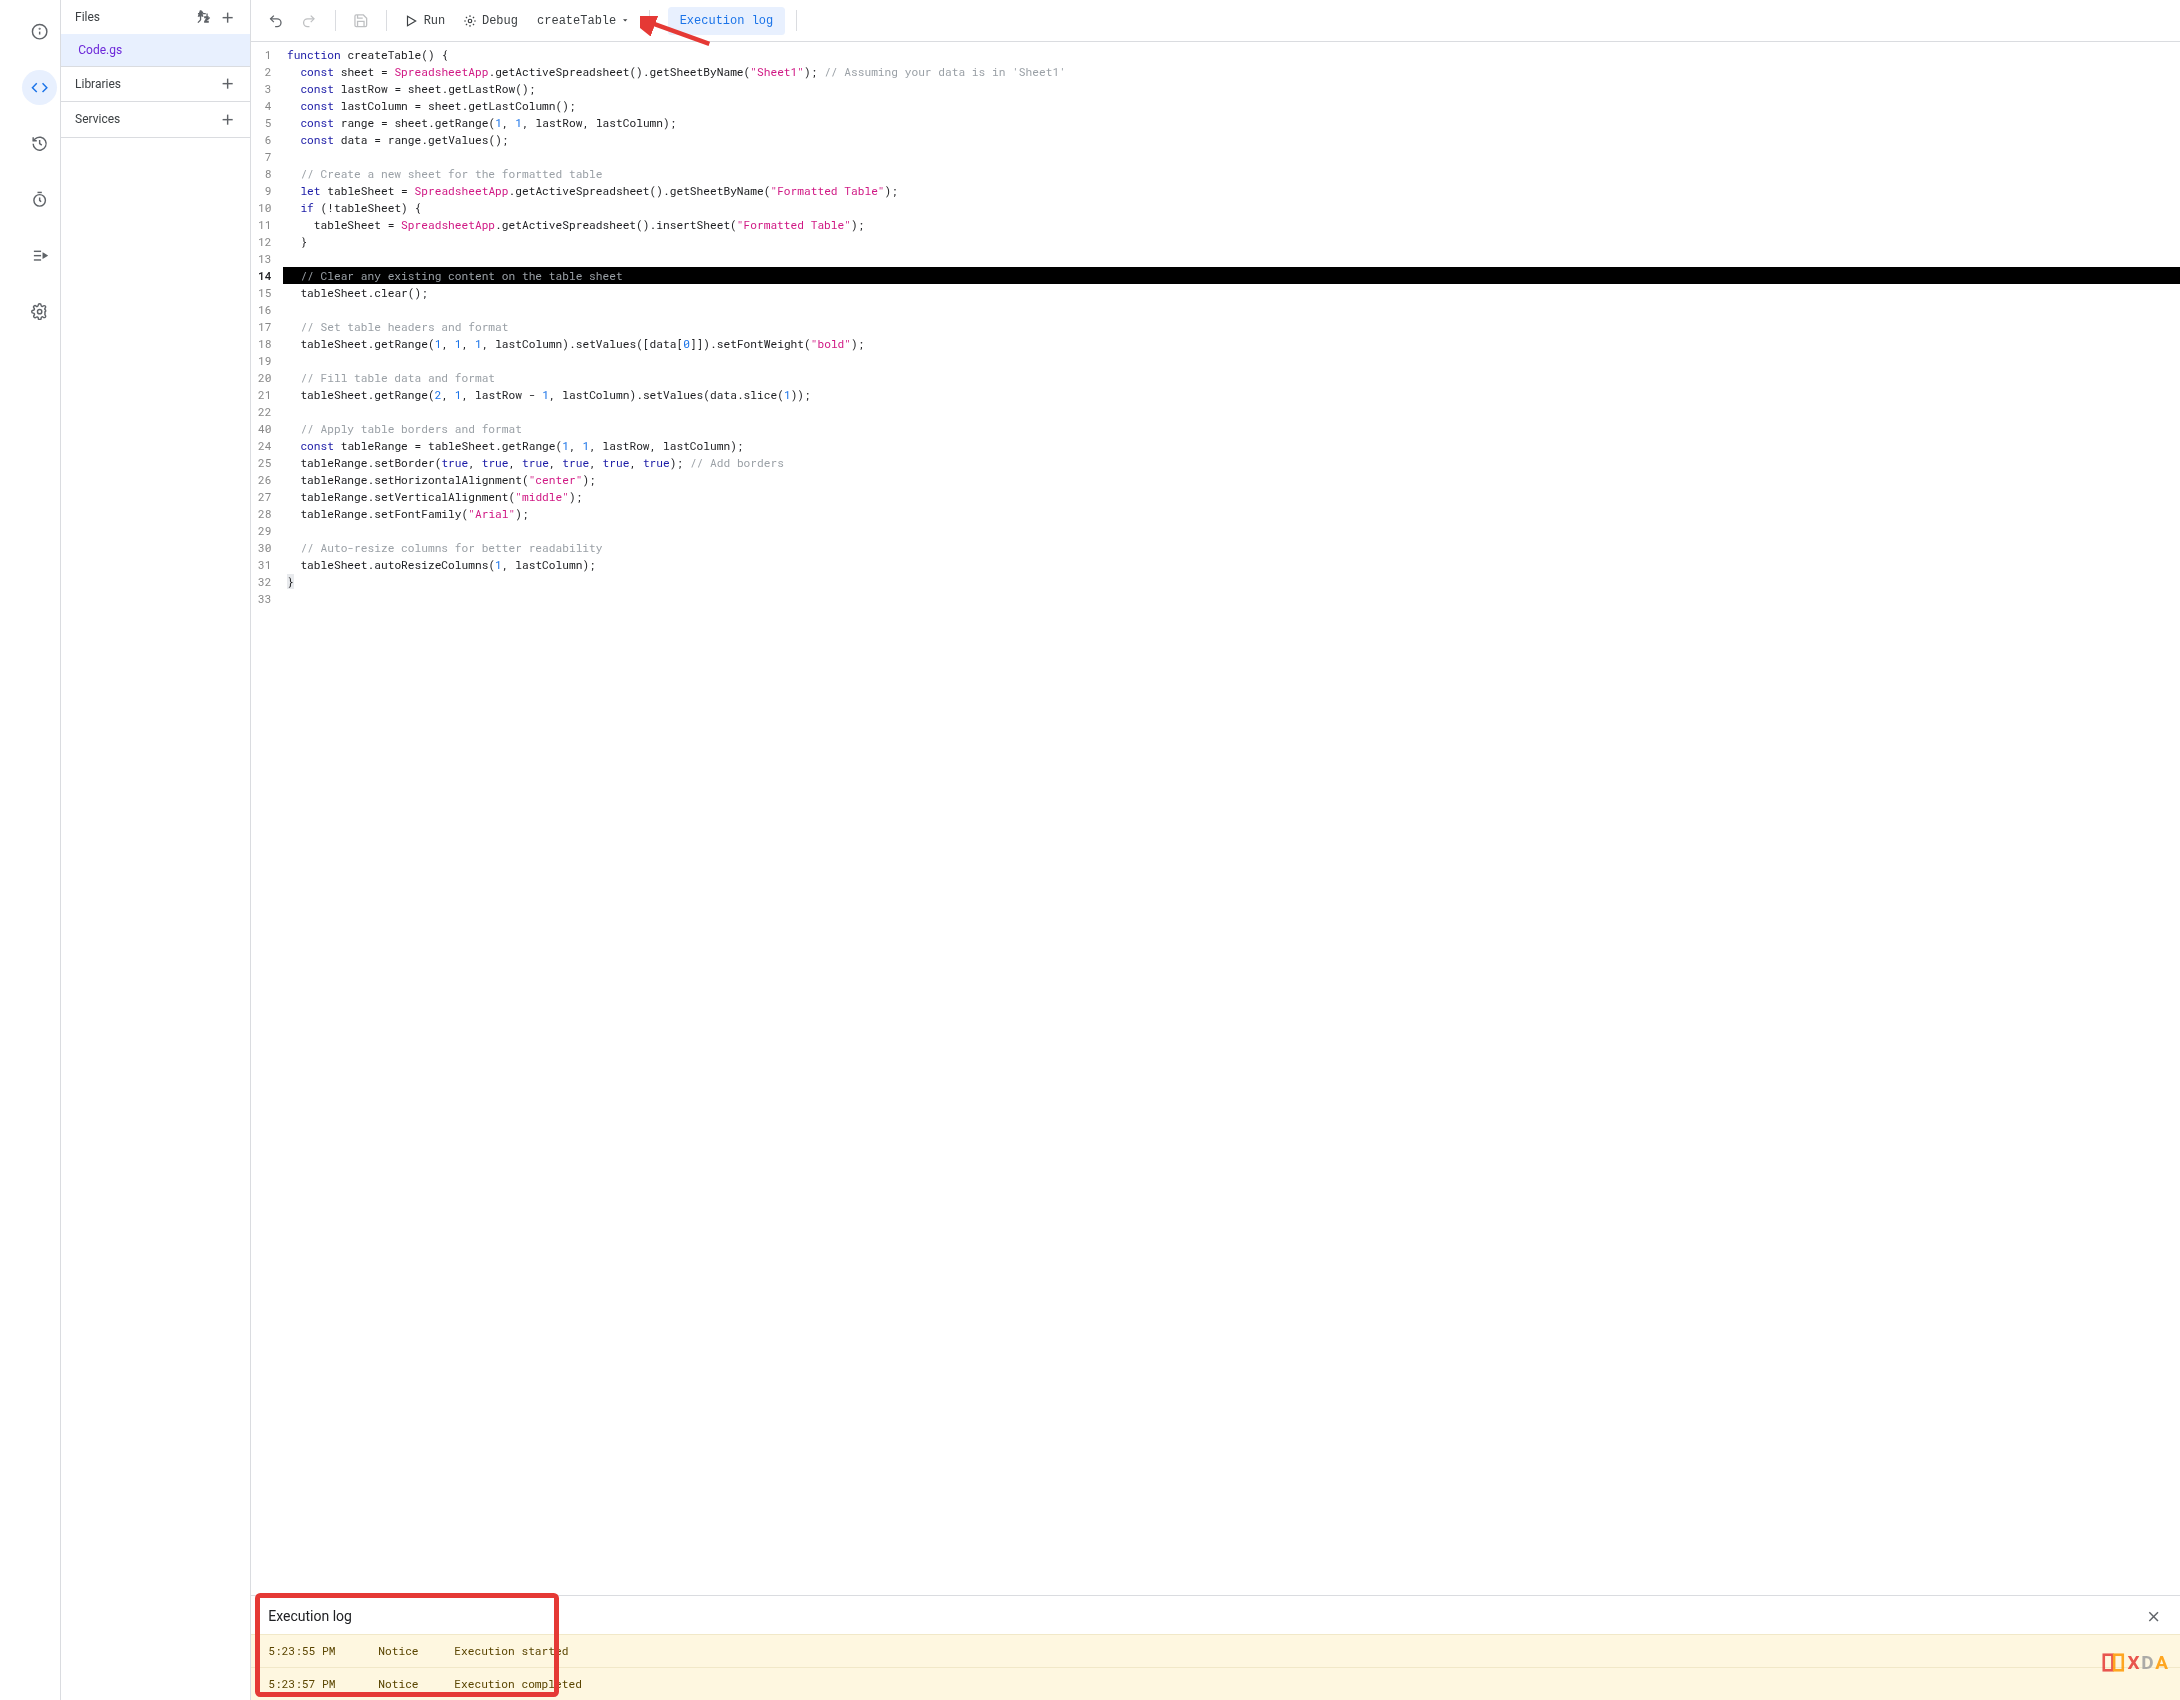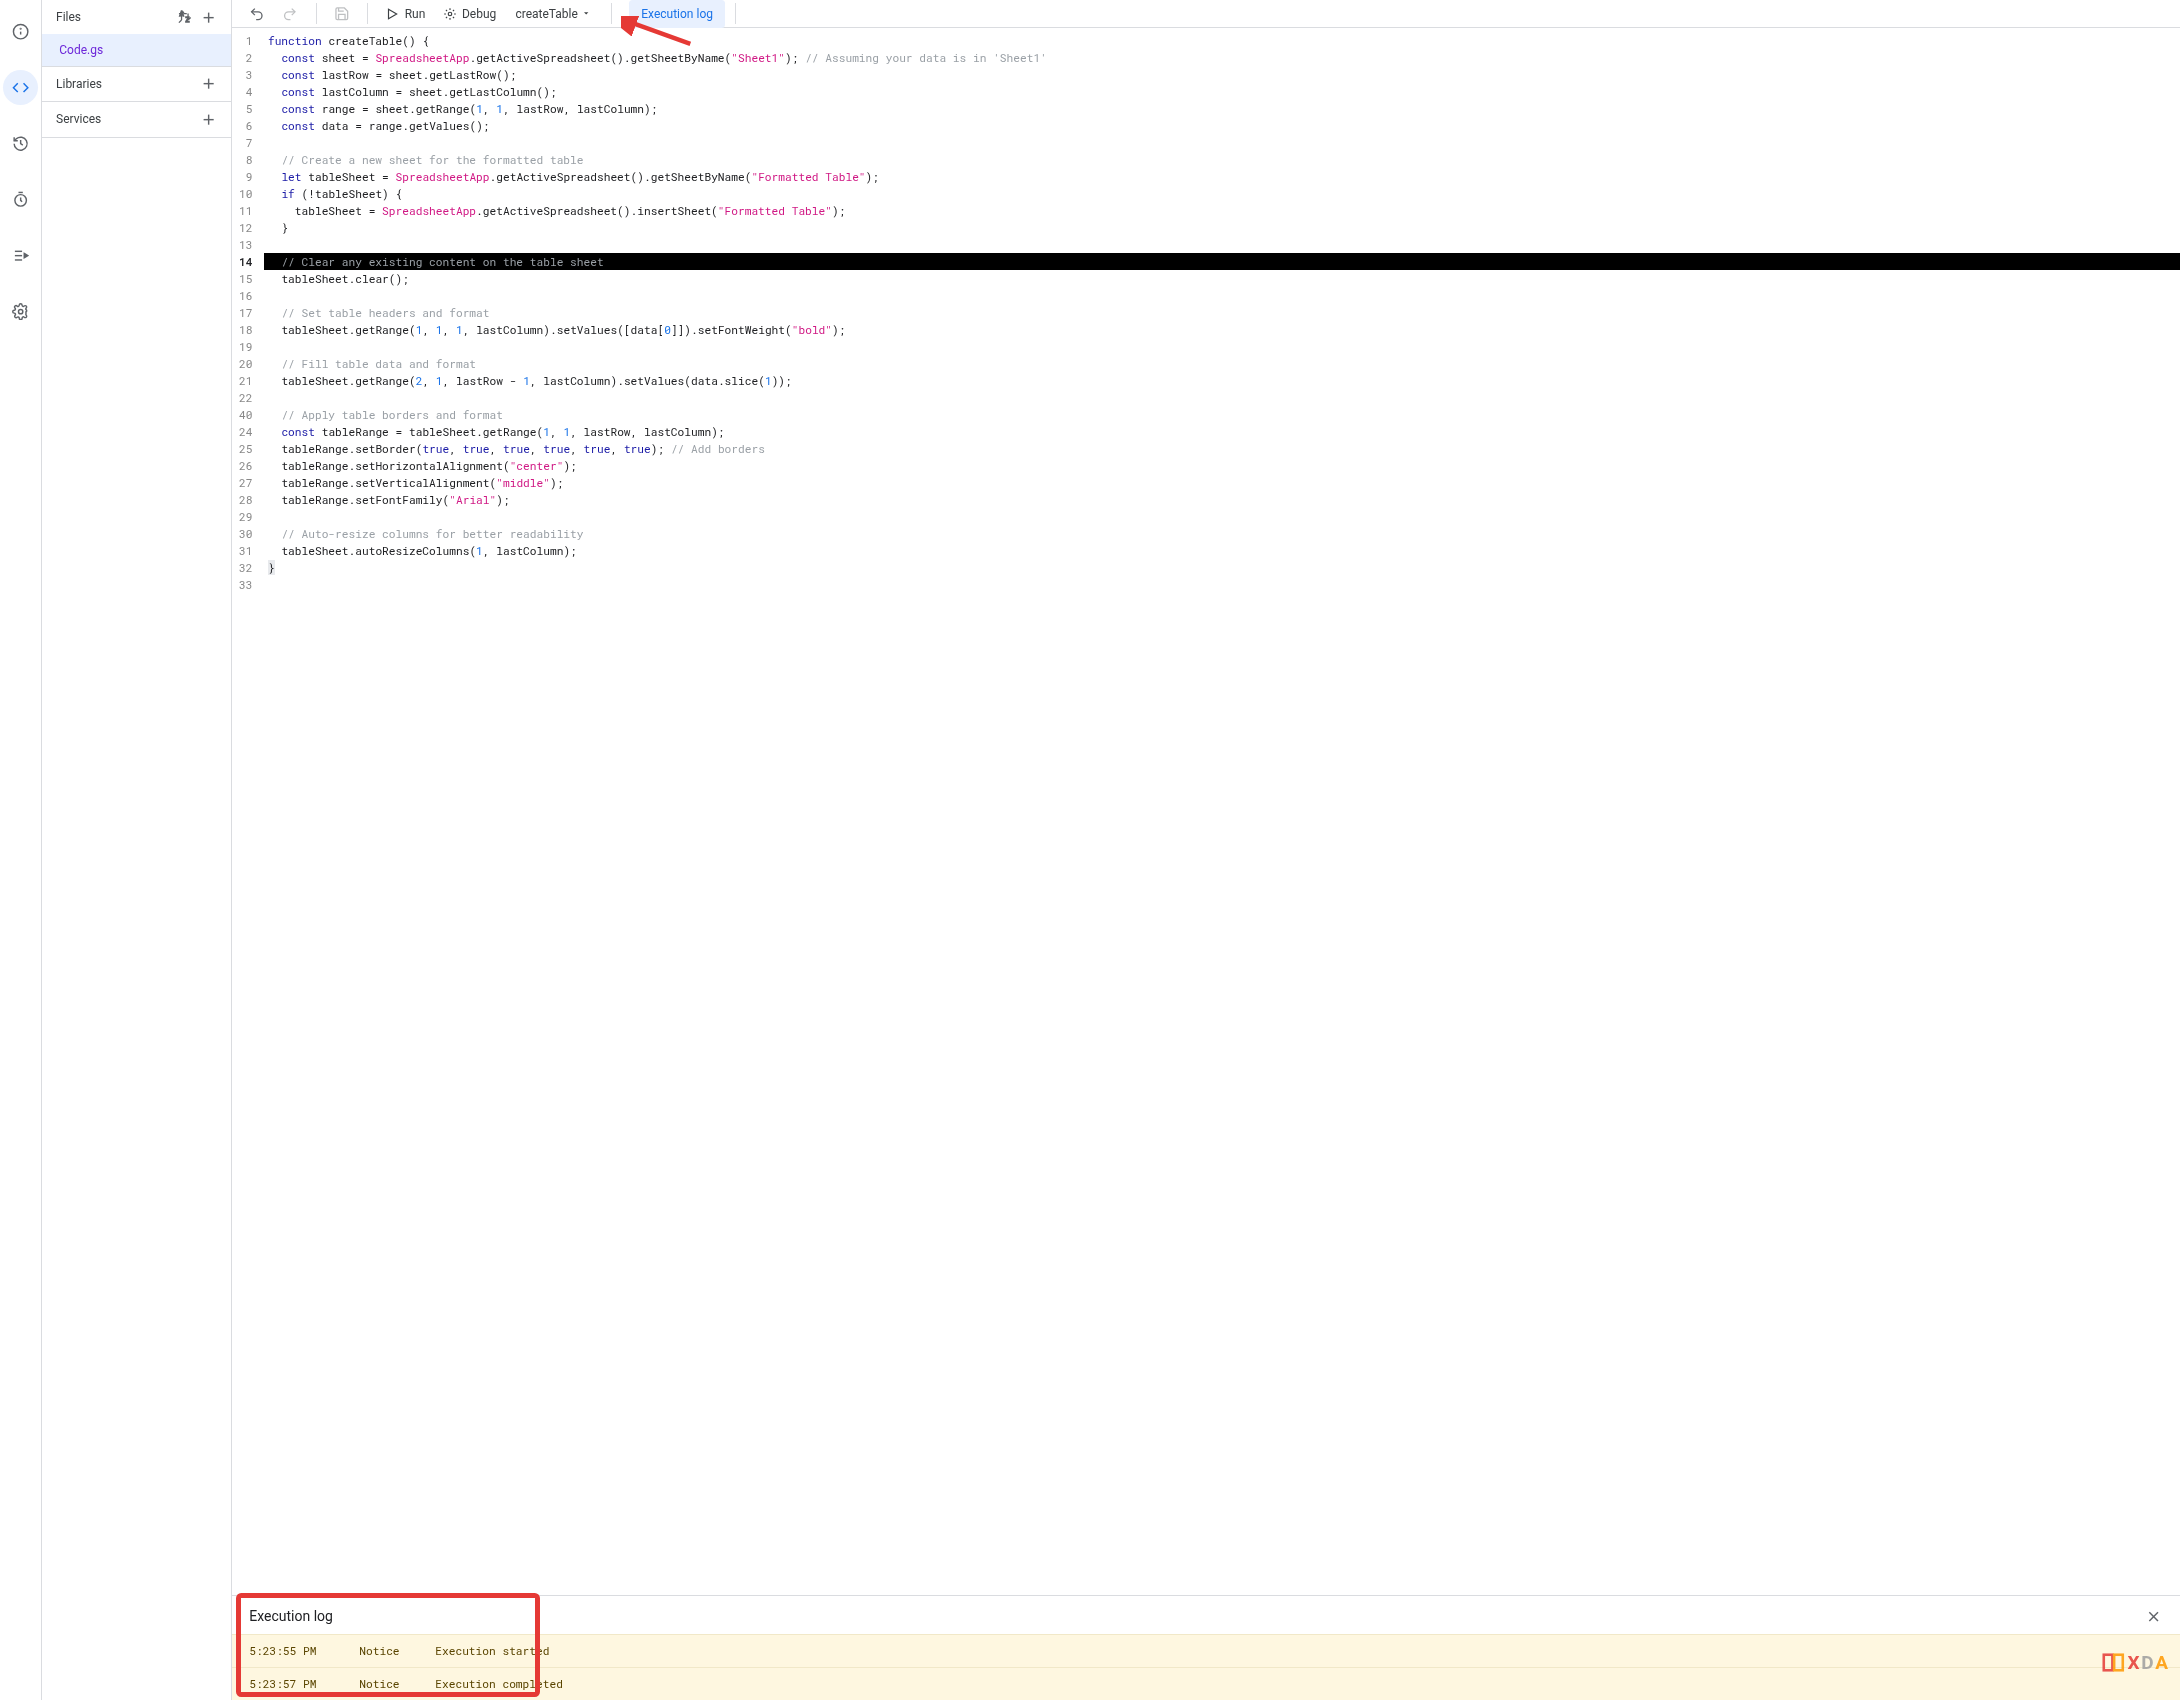--- a/index.html
+++ b/index.html
@@ -1,28 +1,28 @@
 <!DOCTYPE html>
 <html style="font-size:14px"><head>
 <meta charset="utf-8">
 <style>
 * { box-sizing: border-box; margin: 0; padding: 0; }
 body { font-family: 'Google Sans', Roboto, Arial, sans-serif; font-size: 12px; color: #202124; background: #fff; overflow: hidden; }
-.app { display: flex; height: 100vh; }
+.app { display: flex; height: 100vh; margin-left: 19px; }
 .left-rail { width: 42px; background: #fff; border-right: 0.9px solid #dadce0; display: flex; flex-direction: column; align-items: center; padding-top: 14px; gap: 21px; }
 .left-rail .icon-btn { width: 35px; height: 35px; display: flex; align-items: center; justify-content: center; border-radius: 50%; cursor: pointer; color: #5f6368; }
 .left-rail .icon-btn.active { background: #e8f0fe; color: #1a73e8; }
 .sidebar { width: 190px; border-right: 0.9px solid #dadce0; display: flex; flex-direction: column; }
 .sidebar-section { border-bottom: 0.9px solid #dadce0; }
 .sidebar-header { display: flex; align-items: center; justify-content: space-between; padding: 8.6px 14px; font-size: 12px; color: #3c4043; }
 .sidebar-header .actions { display: flex; gap: 7px; color: #5f6368; }
 .file-item { padding: 8.6px 17.3px; font-size: 12px; cursor: pointer; }
 .file-item.active { background: #e8f0fe; color: #6d28d9; }
 .main { flex: 1; display: flex; flex-direction: column; position: relative; overflow: hidden; }
-.toolbar { height: 28px; border-bottom: 0.9px solid #dadce0; display: flex; align-items: center; padding: 0 10.4px; gap: 3.5px; position: relative; }
+.toolbar { height: 42px; border-bottom: 0.9px solid #dadce0; display: flex; align-items: center; padding: 0 10.4px; gap: 3.5px; position: relative; font-family: Liberation Mono, monospace; }
 .toolbar .tb-btn { padding: 5.2px 7px; display: flex; align-items: center; gap: 5.2px; cursor: pointer; color: #5f6368; border-radius: 3.5px; font-size: 12px; }
 .toolbar .tb-btn.text { color: #3c4043; }
 .toolbar .divider { width: 0.9px; height: 21px; background: #dadce0; margin: 0 7px; }
 .toolbar .dropdown { display: flex; align-items: center; gap: 3.5px; padding: 5.2px 8.6px; cursor: pointer; color: #3c4043; }
 .toolbar .exec-log-btn { background: #e8f0fe; color: #1a73e8; padding: 7px 12px; border-radius: 3.5px; cursor: pointer; margin-left: 7px; }
 .arrow-annotation { position: absolute; left: 389px; top: 15.6px; pointer-events: none; z-index: 10; }
 .editor { flex: 1; overflow: auto; background: #fff; position: relative; }
 .editor-content { display: flex; font-family: 'Roboto Mono', Menlo, monospace; font-size: 11.2px; line-height: 17px; }
 .gutter { text-align: right; padding: 3.5px 12px 3.5px 7px; color: #888; user-select: none; background: #fff; }
 .gutter .ln { height: 17px; }

